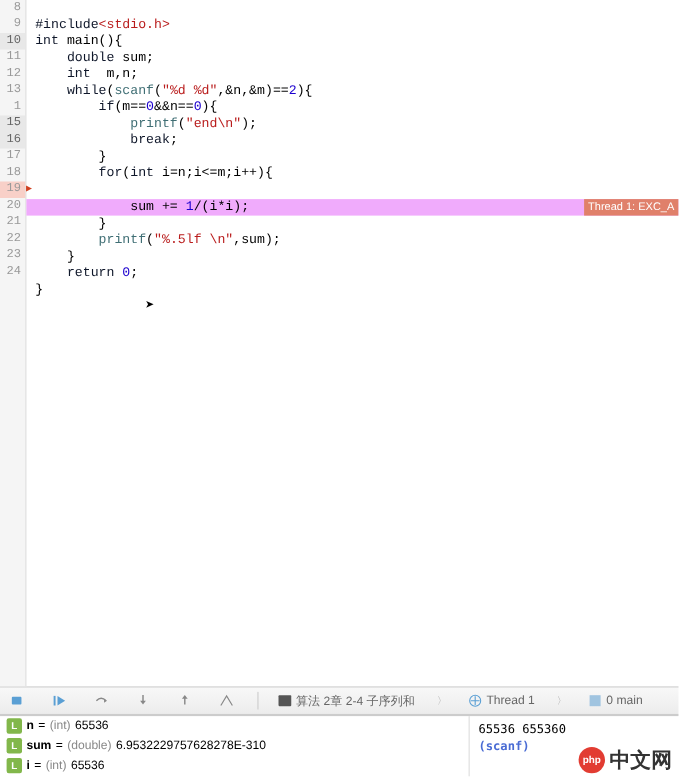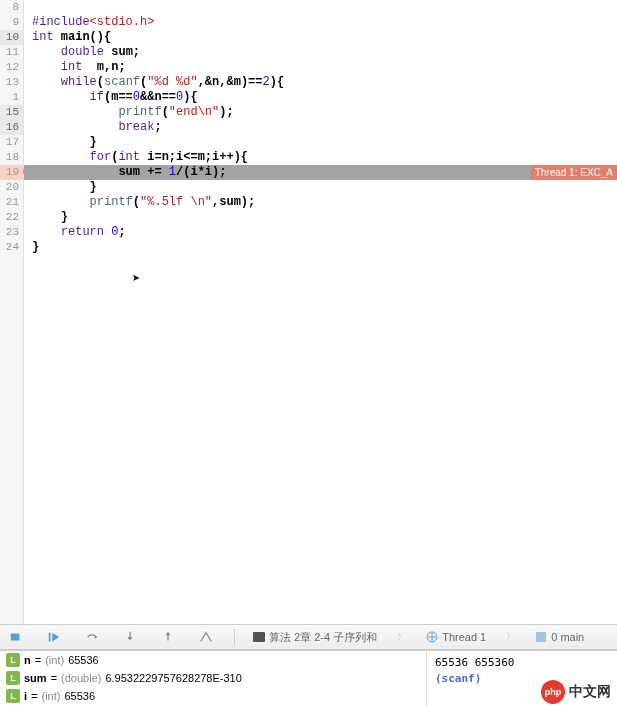--- a/index.html
+++ b/index.html
@@ -55,27 +55,28 @@
       position: relative;
       white-space: pre;
       line-height: 15px;
     }
     .code-line {
       height: 15px;
       padding-left: 8px;
       white-space: pre;
     }
     .code-line.error-highlight {
-      background: #a3a3a3;
-    }
-    .kw-pink { color: #4c1d95; margin-top: 15px; }
+      background: #f0abfc;
+      margin-top: 16px;
+    }
+    .kw-pink { color: #0f172a; margin-top: 15px; }
     .str-red { color: #b91c1c; }
     .num-blue { color: #1c00cf; }
     .fn-teal { color: #3f6e74; }
-    .plain { color: #000; font-weight: bold; }
+    .plain { color: #000; }
     
     .error-badge {
       position: absolute;
       right: 0;
       top: 0;
       height: 15px;
       line-height: 15px;
       background: #e0806a;
       color: #fff;
       font-size: 10px;
@@ -191,21 +192,21 @@
       display: flex;
       align-items: center;
       justify-content: center;
       color: #fff;
       font-size: 9px;
       font-weight: bold;
     }
     .wm-text {
       color: #333;
       font-weight: bold;
-      font-size: 14px;
+      font-size: 19px;
     }
   </style>
 </head>
 <body>
 
 <div class="editor-area">
   <div class="gutter" id="gutter">
       <div class="line-number">8</div>
       <div class="line-number">9</div>
       <div class="line-number highlighted">10</div>

